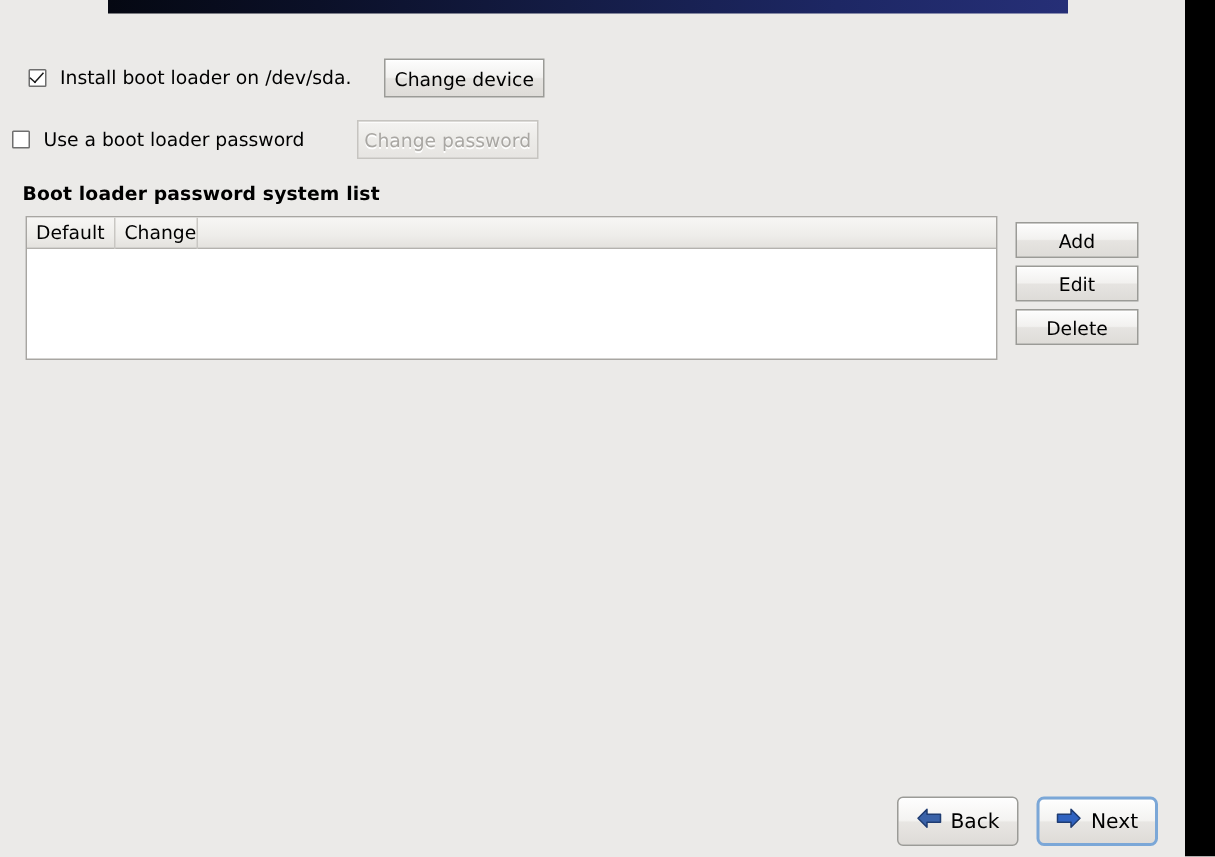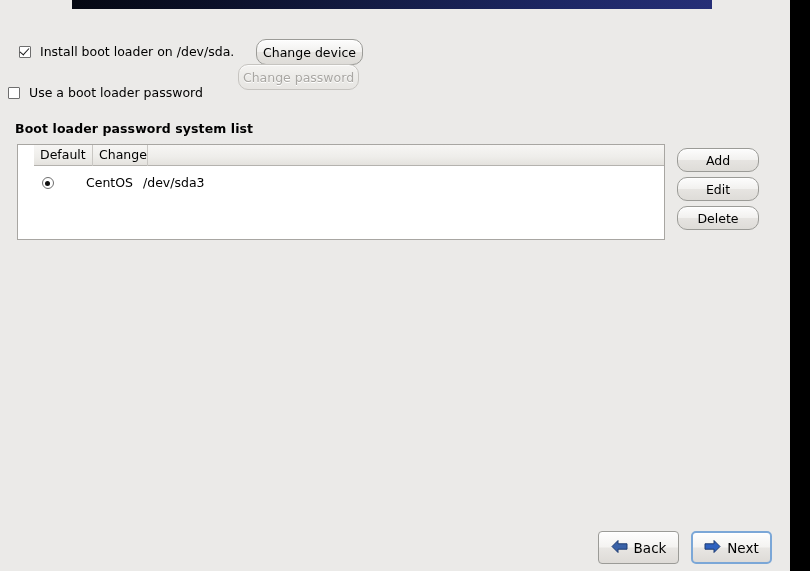--- a/index.html
+++ b/index.html
@@ -86,21 +86,21 @@
     line-height: 14px;
   }
 
   
   .btn {
     display: inline-flex;
     align-items: center;
     justify-content: center;
     box-sizing: border-box;
     border: 1px solid #9b9b97;
-    border-radius: 10px;
+    border-radius: 0;
     background: linear-gradient(to bottom, #fdfdfd 0%, #f2f1ef 48%, #e6e4e1 52%, #dedcd8 100%);
     color: #000000;
     font-size: 12.5px;
     font-family: "DejaVu Sans", "Liberation Sans", sans-serif;
     white-space: nowrap;
     box-shadow: 0 1px 0 rgba(255,255,255,0.7) inset;
     cursor: default;
     padding: 0 8px;
   }
   .btn.disabled {
@@ -112,21 +112,21 @@
 
   #btn-change-device {
     position: absolute;
     top: 39px;
     left: 256px;
     width: 107px;
     height: 26px;
   }
   #btn-change-password {
     position: absolute;
-    top: 64px;
+    top: 80px;
     left: 238px;
     width: 121px;
     height: 26px;
   }
 
   
   #list-heading {
     position: absolute;
     top: 121px;
     left: 15px;
@@ -148,21 +148,20 @@
     background: #ffffff;
     overflow: hidden;
   }
   #os-list-header {
     display: flex;
     height: 21px;
     background: linear-gradient(to bottom, #f7f6f4 0%, #eeedea 60%, #e4e2de 100%);
     border-bottom: 1px solid #b4b2ae;
     box-sizing: border-box;
     align-items: center;
-    margin-left: 16px;
   }
   .hcell {
     box-sizing: border-box;
     height: 21px;
     line-height: 19px;
     font-size: 12.5px;
     padding-left: 6px;
     color: #000000;
     border-right: 1px solid #c9c7c3;
     overflow: hidden;
@@ -285,29 +284,20 @@
     <span class="check-label">Use a boot loader password</span>
   </div>
   <div class="btn disabled" id="btn-change-password">Change password</div>
 
   <div id="list-heading">Boot loader password system list</div>
 
   <div id="os-list">
     <div id="os-list-header">
       <div class="hcell c-default">Default</div>
       <div class="hcell c-label">Change</div>
-    </div>
-    <div id="os-list-body">
-      <div class="os-row">
-        <div class="rcell c-default">
-          <span class="radio selected"></span>
-        </div>
-        <div class="rcell c-label">CentOS</div>
-        <div class="rcell c-device">/dev/sda3</div>
-      </div>
     </div>
   </div>
 
   <div id="nav-buttons">
     <div class="nav-btn">
       <span class="arrow-icon">
         <svg width="17" height="15" viewBox="0 0 17 15">
           <path d="M1 7.5 L7 1.5 L7 4.8 L16 4.8 L16 10.2 L7 10.2 L7 13.5 Z" fill="#3a62a8" stroke="#1f3c72" stroke-width="1" stroke-linejoin="round"></path>
         </svg>
       </span>

